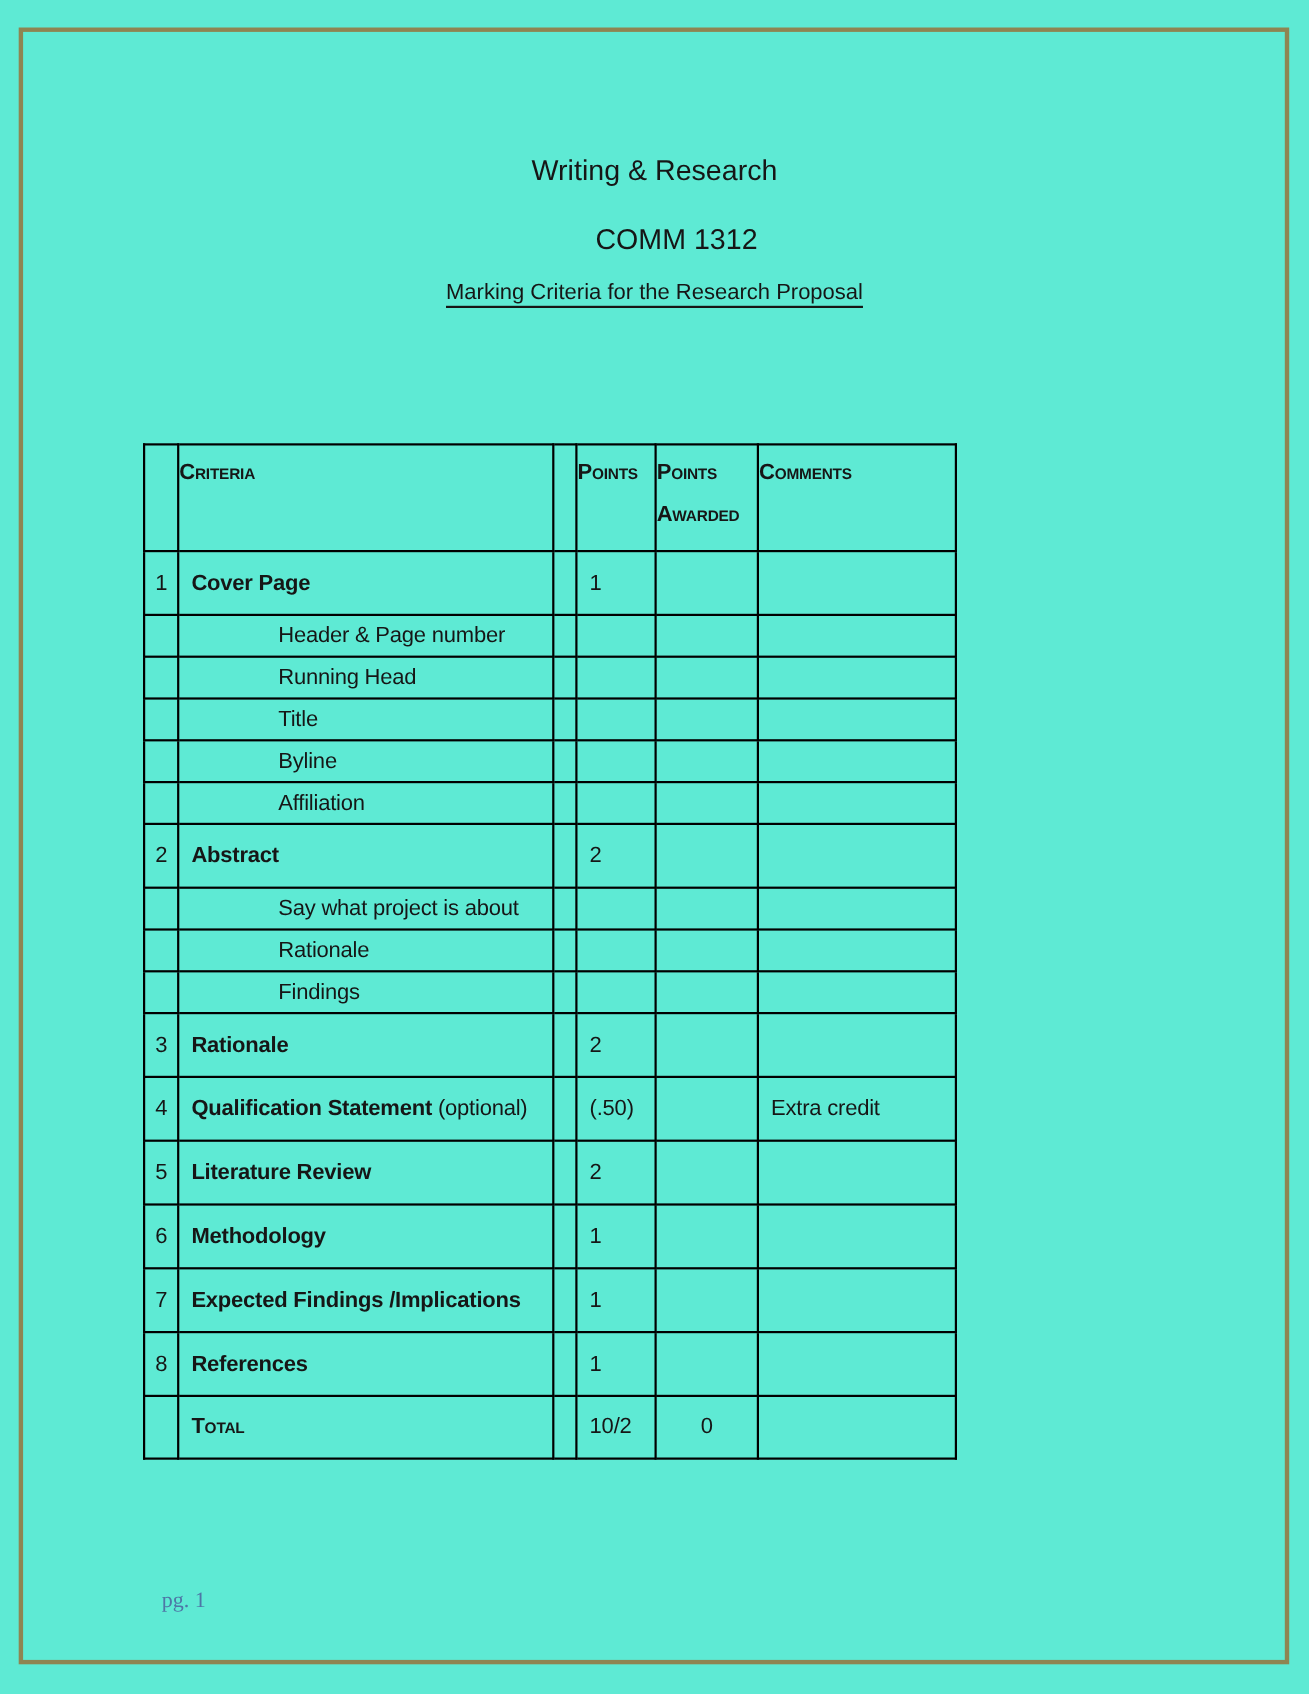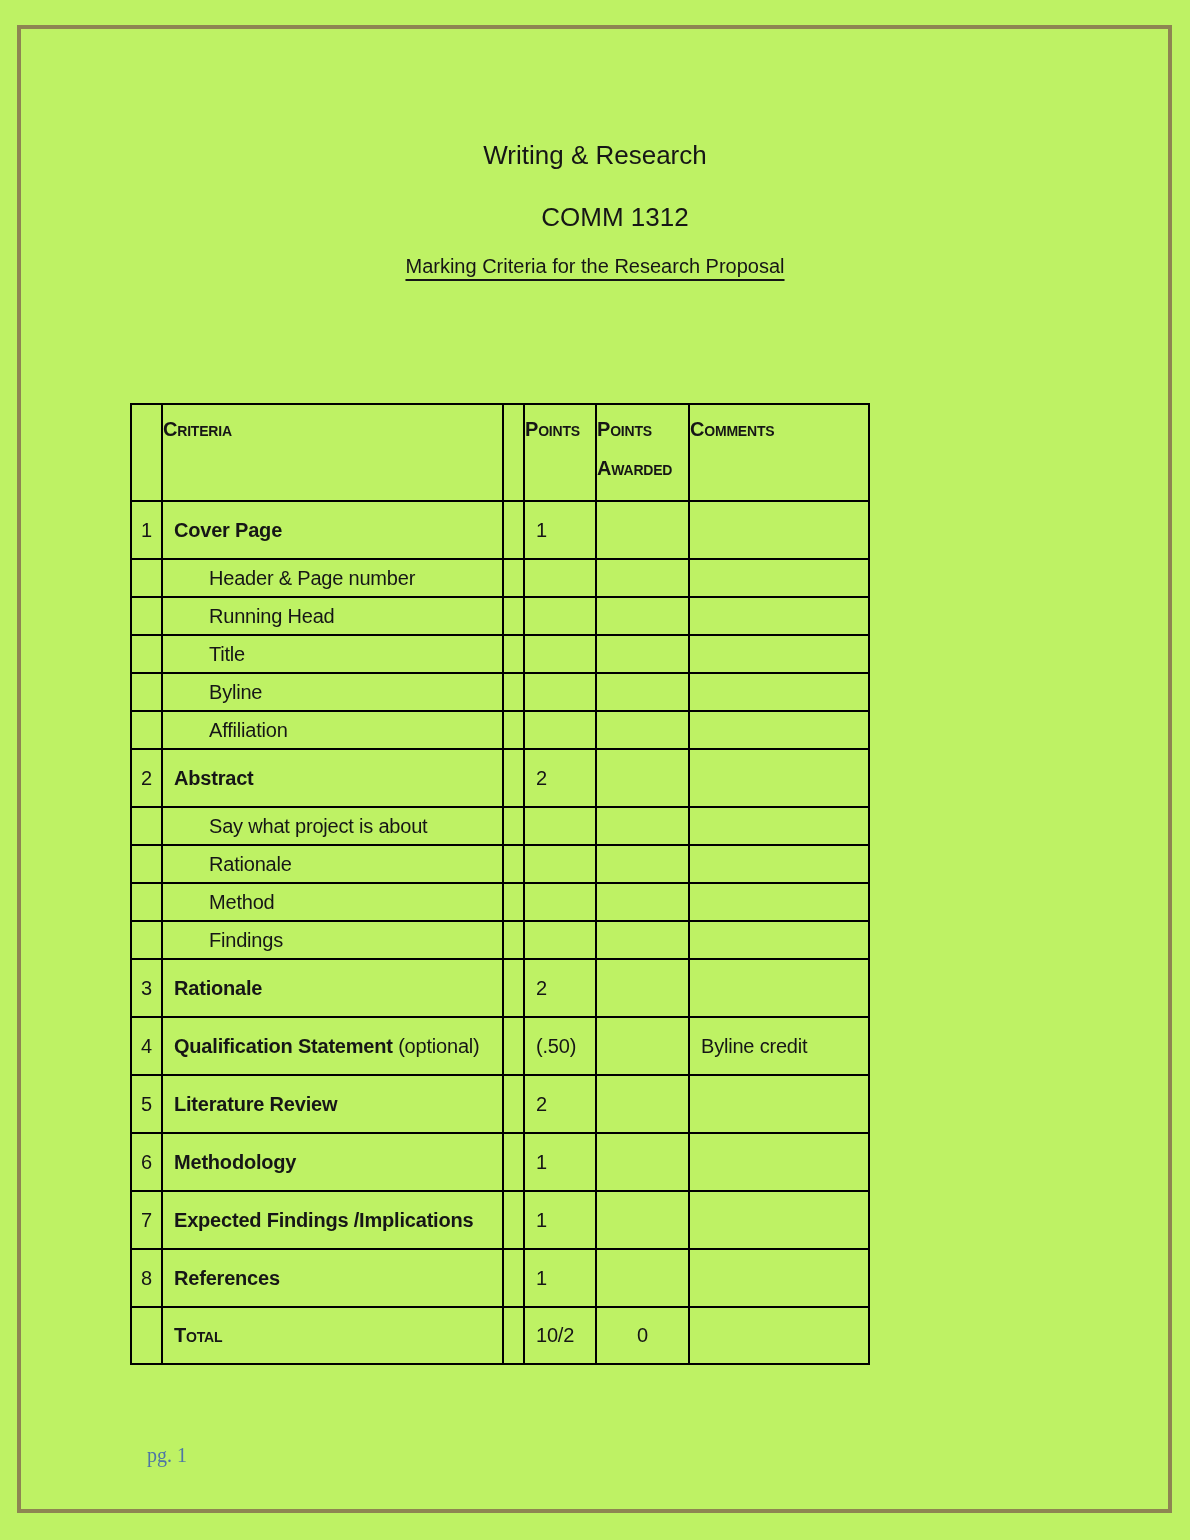--- a/index.html
+++ b/index.html
@@ -4,21 +4,21 @@
 <style>
   html, body {
     margin: 0;
     padding: 0;
     background: #ffffff;
   }
   .page {
     position: relative;
     width: 1190px;
     height: 1540px;
-    background: #bef264;
+    background: #5eead4;
     font-family: "Liberation Sans", sans-serif;
     color: #161616;
     overflow: hidden;
   }
   .page-border {
     position: absolute;
     left: 17px;
     top: 25px;
     width: 1155px;
     height: 1488px;
@@ -64,21 +64,21 @@
     font-variant: small-caps;
     font-size: 20px;
     padding-left: 11px;
   }
   .awarded-line2 { margin-top: 16px; }
   tr.main  { height: 58px; }
   tr.sub   { height: 38px; }
   tr.total-row { height: 57px; }
   td.num { text-align: center; font-size: 20px; }
   td.crit.main-label { font-weight: 700; padding-left: 11px; }
-  td.crit.sub-label  { padding-left: 46px; font-weight: 400; }
+  td.crit.sub-label  { padding-left: 90px; font-weight: 400; }
   td.points { padding-left: 11px; }
   td.awarded { text-align: center; }
   td.comments { padding-left: 11px; }
   .lbl-suffix { font-weight: 400; }
   td.total-label {
     font-variant: small-caps;
     font-weight: 700;
     padding-left: 11px;
   }
   td.total-points, td.total-awarded { font-weight: 400; }
@@ -191,49 +191,41 @@
         <tr class="sub">
           <td class="num"></td>
           <td class="crit sub-label"><span>Rationale</span><span class="lbl-suffix"></span></td>
           <td class="spacer"></td>
           <td class="points"></td>
           <td class="awarded"></td>
           <td class="comments"></td>
         </tr>
         <tr class="sub">
           <td class="num"></td>
-          <td class="crit sub-label"><span>Method</span><span class="lbl-suffix"></span></td>
-          <td class="spacer"></td>
-          <td class="points"></td>
-          <td class="awarded"></td>
-          <td class="comments"></td>
-        </tr>
-        <tr class="sub">
-          <td class="num"></td>
           <td class="crit sub-label"><span>Findings</span><span class="lbl-suffix"></span></td>
           <td class="spacer"></td>
           <td class="points"></td>
           <td class="awarded"></td>
           <td class="comments"></td>
         </tr>
         <tr class="main">
           <td class="num">3</td>
           <td class="crit main-label"><span>Rationale</span><span class="lbl-suffix"></span></td>
           <td class="spacer"></td>
           <td class="points">2</td>
           <td class="awarded"></td>
           <td class="comments"></td>
         </tr>
         <tr class="main">
           <td class="num">4</td>
           <td class="crit main-label"><span>Qualification Statement</span><span class="lbl-suffix"> (optional)</span></td>
           <td class="spacer"></td>
           <td class="points">(.50)</td>
           <td class="awarded"></td>
-          <td class="comments">Byline credit</td>
+          <td class="comments">Extra credit</td>
         </tr>
         <tr class="main">
           <td class="num">5</td>
           <td class="crit main-label"><span>Literature Review</span><span class="lbl-suffix"></span></td>
           <td class="spacer"></td>
           <td class="points">2</td>
           <td class="awarded"></td>
           <td class="comments"></td>
         </tr>
         <tr class="main">

